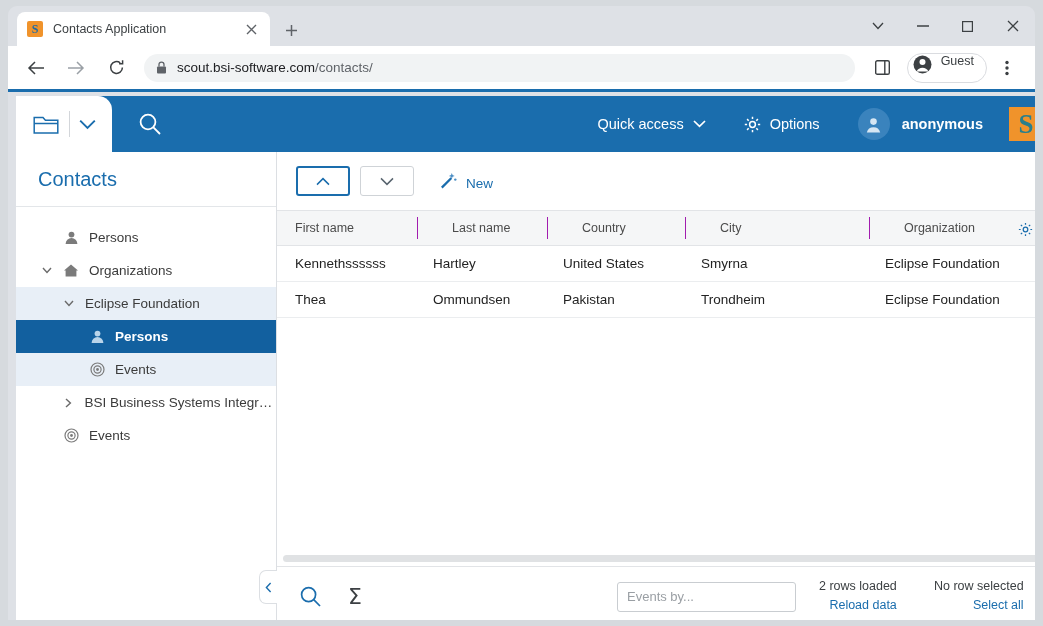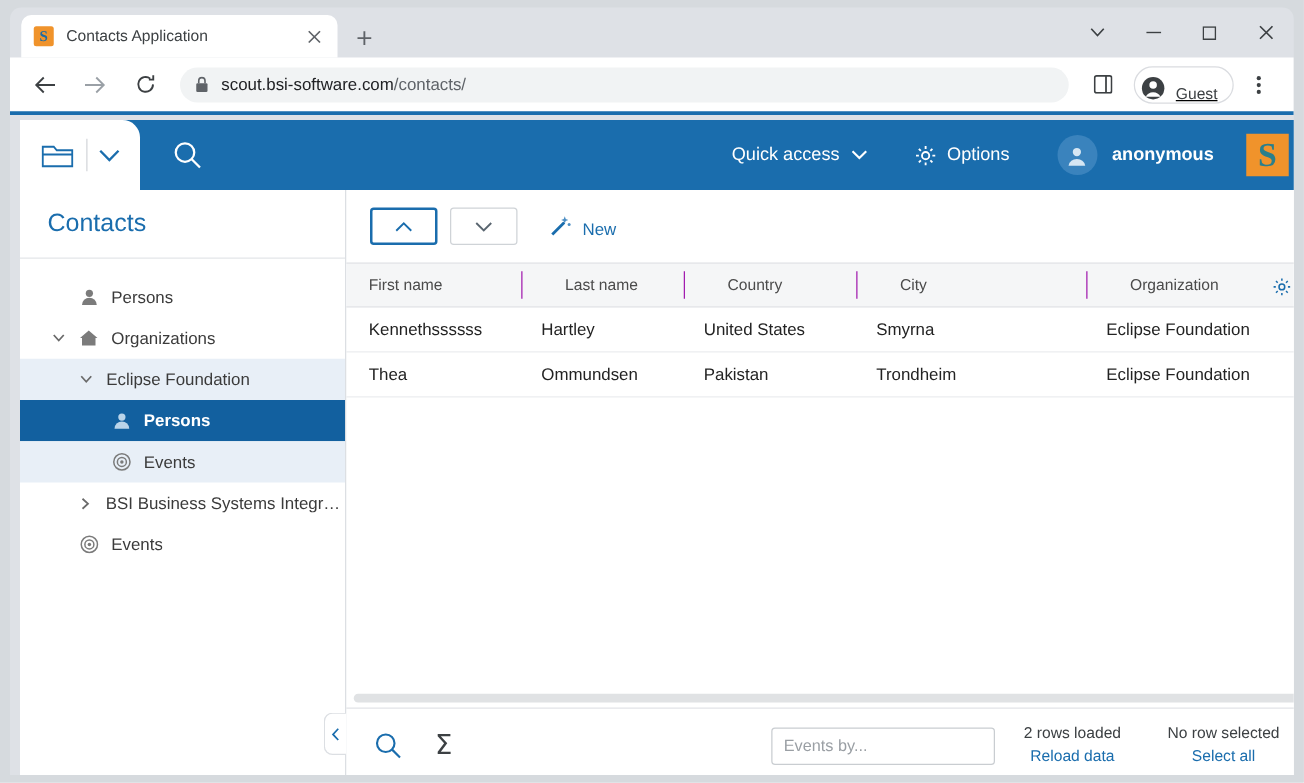--- a/index.html
+++ b/index.html
@@ -73,23 +73,22 @@
   .omnibox {
     flex: 1; height: 28px; margin: 0 8px;
     background: #f1f3f4; border-radius: 14px;
     display: flex; align-items: center; padding: 0 12px;
   }
   .lock { margin-right: 10px; display: flex; color: #5f6368; }
   .url { font-size: 13.5px; color: #202124; white-space: nowrap; }
   .url .path { color: #5f6368; }
   .guest {
     height: 30px; border: 1px solid #dadce0; border-radius: 15px;
-    display: flex; align-items: flex-end; padding: 0 12px 0 4px;
+    display: flex; align-items: flex-start; padding: 0 12px 0 4px;
     margin-left: 4px;
-    text-decoration: underline;
   }
   .guest-avatar {
     width: 22px; height: 22px; border-radius: 50%;
     display: flex; align-items: center; justify-content: center;
     color: #3c4043;
   }
   .guest-label { font-size: 12.5px; color: #3c4043; margin-left: 7px; }
 
   
   .app {
@@ -104,21 +103,21 @@
   .view-tab {
     width: 96px; height: 56px; background: #ffffff;
     border-radius: 0 14px 0 0;
     display: flex; align-items: center; justify-content: center; gap: 0;
   }
   .vt-folder { width: 34px; display: flex; justify-content: center; color: #1a6dad; }
   .vt-sep { width: 1px; height: 26px; background: #d3d6da; margin: 0 6px; }
   .vt-chev { width: 24px; display: flex; justify-content: center; color: #1a6dad; }
   .hdr-search { margin-left: 26px; color: #ffffff; display: flex; }
   .hdr-right {
-    margin-left: auto; display: flex; align-items: center; padding-right: 12px;
+    margin-left: auto; display: flex; align-items: center; 
   }
   .quick-access {
     color: #ffffff; font-size: 14.5px; display: flex; align-items: center; gap: 9px;
   }
   .options {
     color: #ffffff; font-size: 14.5px; display: flex; align-items: flex-start; gap: 9px;
     margin-left: 38px;
   }
   .user-block { display: flex; align-items: center; margin-left: 38px; gap: 12px; font-weight: bold; }
   .user-avatar {
@@ -222,21 +221,21 @@
     font-size: 22px; color: #3c4043; font-family: "DejaVu Sans", sans-serif;
     line-height: 1;
   }
   .filter-input {
     position: absolute; left: 340px; width: 179px; height: 30px;
     border: 1px solid #c9cdd1; border-radius: 3px;
     display: flex; align-items: center; padding: 0 9px;
     font-size: 13px; color: #9a9fa4; background: #ffffff;
   }
   .sb-stat {
-    position: absolute; text-align: center; font-size: 12.5px;
+    position: absolute; text-align: right; font-size: 12.5px;
     display: flex; flex-direction: column; gap: 5px; line-height: 1.1;
   }
   .sb-stat .top { color: #3c4043; }
   .sb-stat .link { color: #1a6dad; }
   .stat-rows { left: 542px; }
   .stat-sel { left: 657px; }
 </style>
 </head>
 <body>
 

